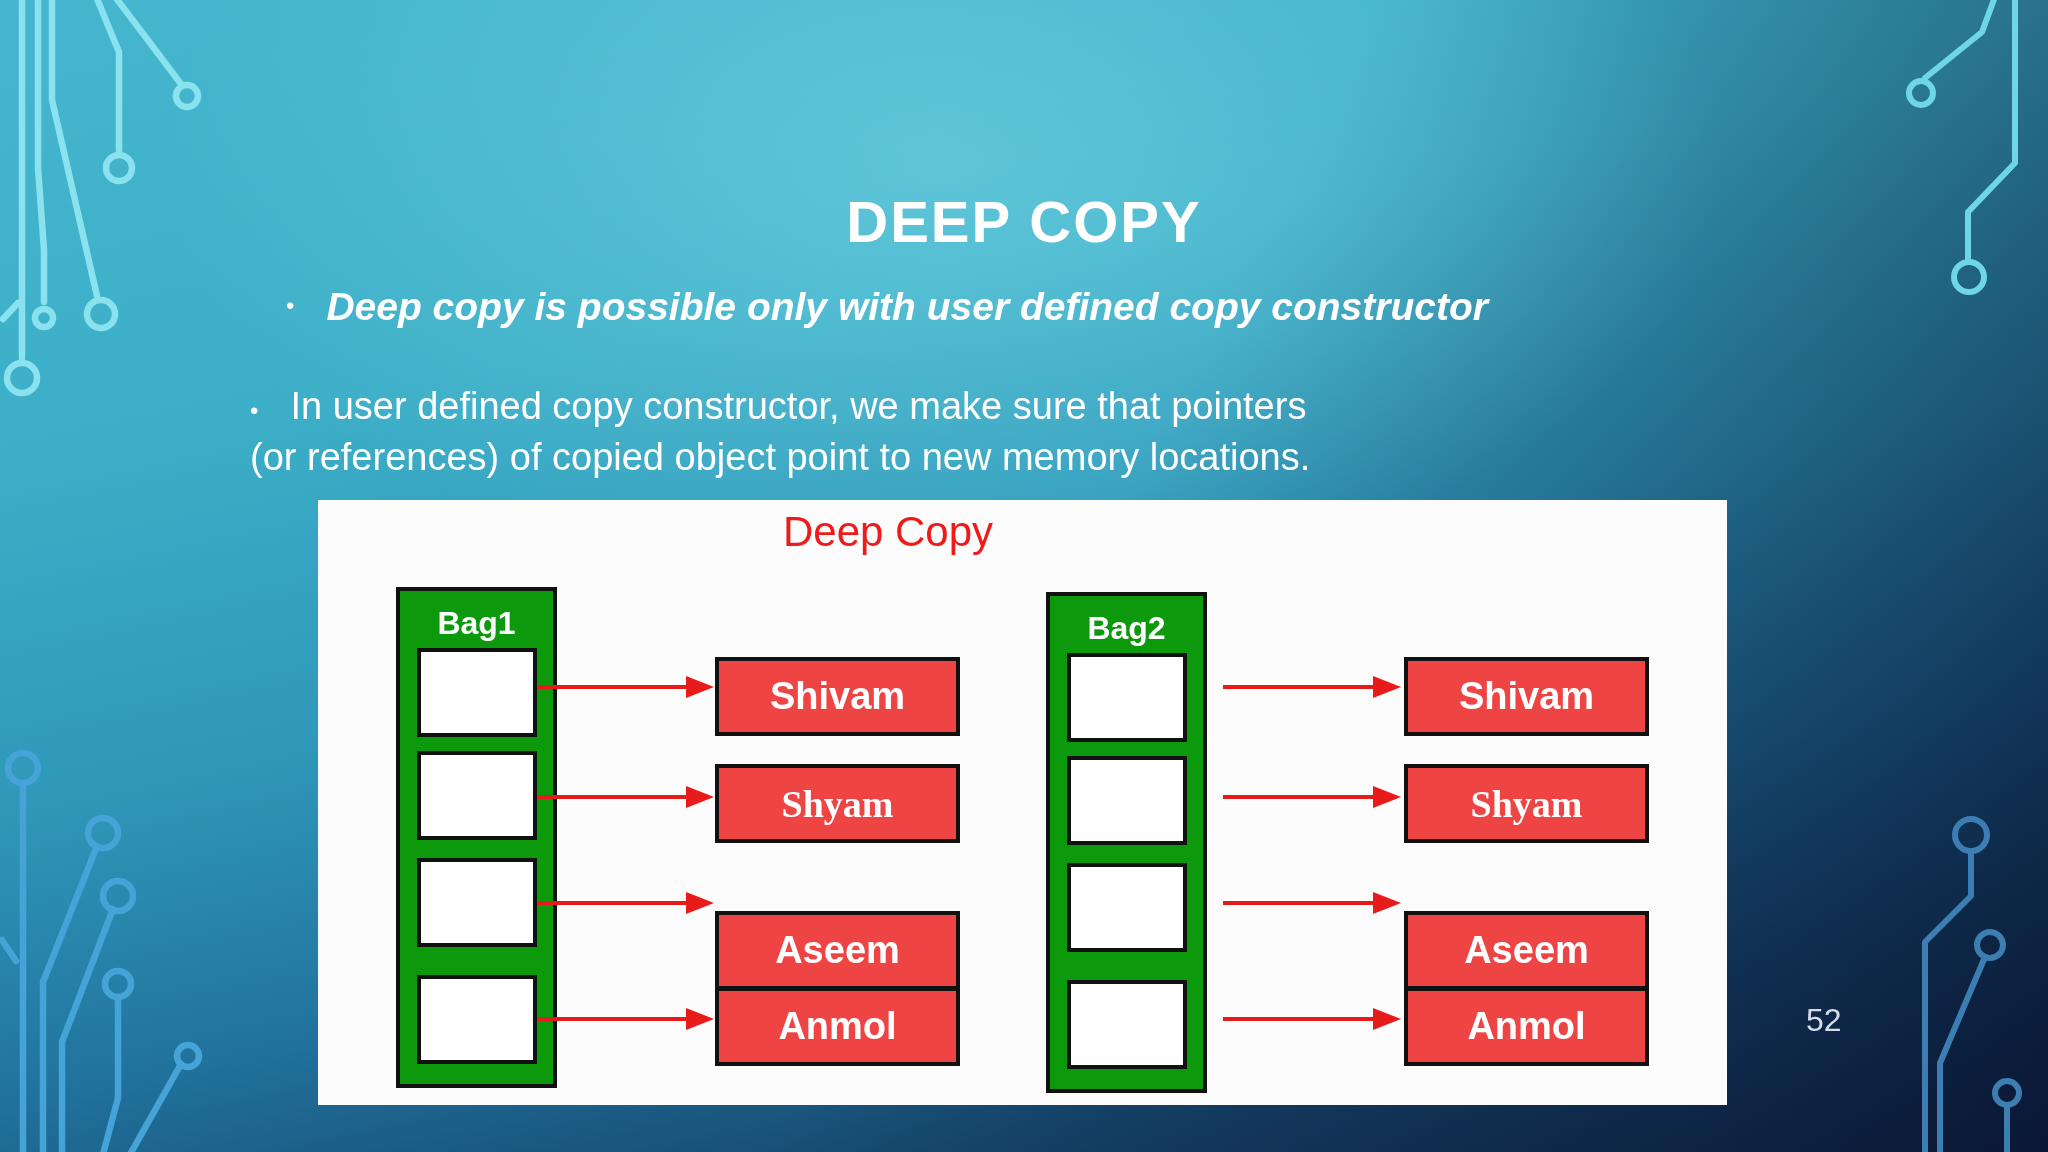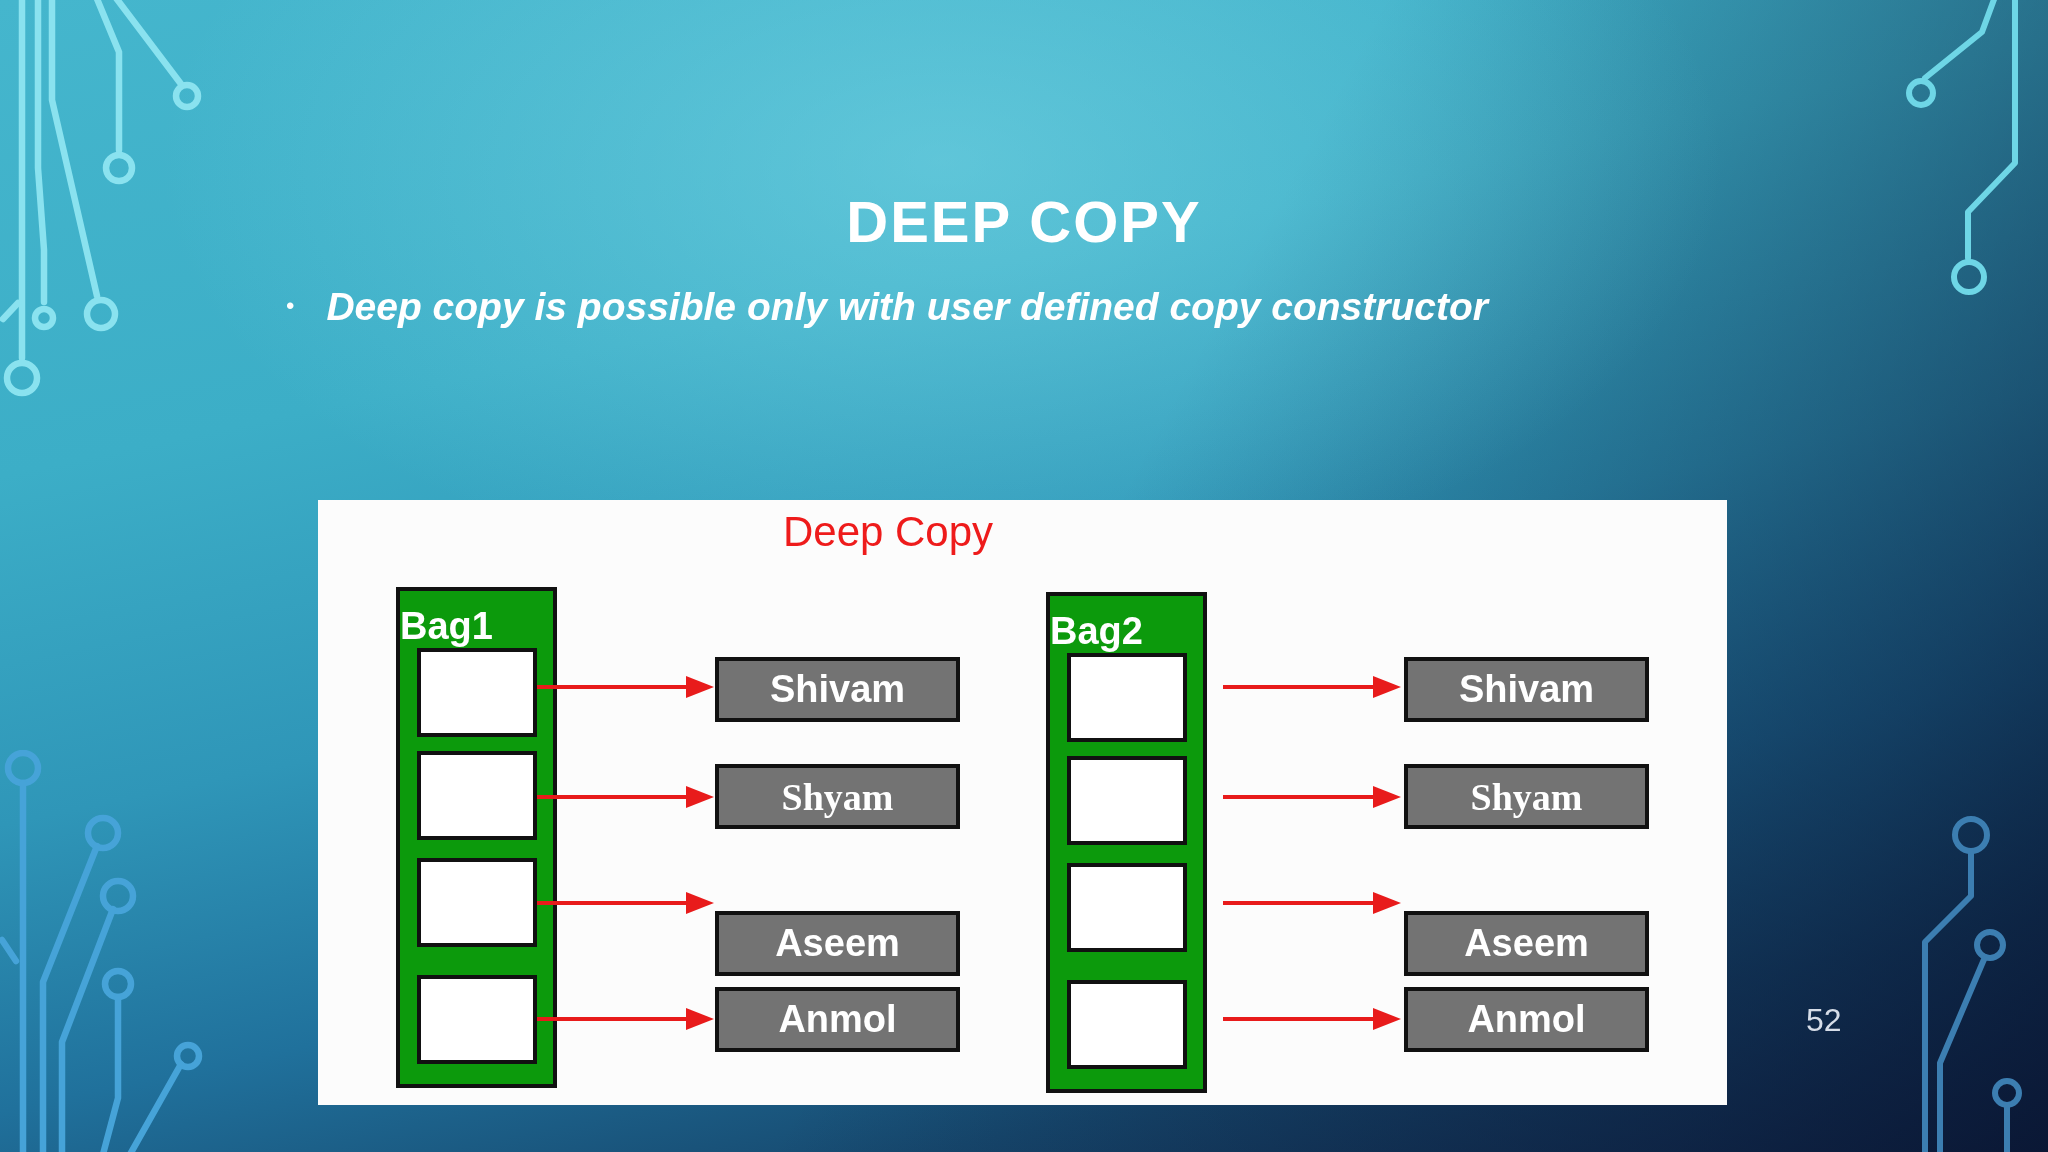--- a/index.html
+++ b/index.html
@@ -31,27 +31,27 @@
   .b2-line{white-space:nowrap;}
 
   .panel{position:absolute;left:318px;top:500px;width:1409px;height:605px;background:#fcfcfc;}
   .diagram-title{
     position:absolute;left:420px;top:8px;width:300px;text-align:center;
     color:#ee1b1b;font-size:42px;font-weight:normal;
   }
   .bag{position:absolute;width:161px;height:501px;background:#0c9a0c;border:4px solid #111;}
   .bag-1{left:78px;top:87px;}
   .bag-2{left:728px;top:92px;}
-  .bag-label{position:absolute;top:14px;left:0;width:100%;
-    color:#ffffff;font-weight:bold;font-size:38px;}
+  .bag-label{position:absolute;top:14px;left:0;width:100%;text-align:center;
+    color:#ffffff;font-weight:bold;font-size:32px;}
   .cell{position:absolute;left:17px;width:120px;height:89px;background:#ffffff;border:4px solid #111;}
   .cell-0{top:57px;}.cell-1{top:160px;}.cell-2{top:267px;}.cell-3{top:384px;}
 
   .name-box{
-    position:absolute;width:245px;height:65px;background:#737373;border:4px solid #111;
+    position:absolute;width:245px;height:79px;background:#ef4444;border:4px solid #111;
     color:#ffffff;font-weight:bold;font-size:38px;
     display:flex;align-items:center;justify-content:center;
   }
   .row-0{top:157px;}.row-1{top:264px;font-family:Liberation Serif, serif;}.row-2{top:371px;margin-top:40px;}.row-3{top:487px;text-align:center;}
   .col-left{left:397px;}.col-right{left:1086px;}
 
   .arrows{position:absolute;left:0;top:0;width:1409px;height:605px;}
   .arrows line{stroke:#e81b1b;stroke-width:4;}
   .arrows polygon{fill:#e81b1b;}
 
@@ -102,20 +102,26 @@
     <circle cx="207" cy="293" r="12"></circle>
       <path d="M207,305 V358"></path>
   </svg>
 
   <div class="main-title">DEEP COPY</div>
 
   <div class="bullet bullet-1">
     <span class="dot">•</span><span>Deep copy is possible only with user defined copy constructor</span>
   </div>
 
+  <div class="bullet bullet-2">
+    <div class="b2-line">
+      <span class="dot">•</span><span>In user defined copy constructor, we make sure that pointers</span>
+    </div>
+    <div class="b2-line">(or references) of copied object point to new memory locations.</div>
+  </div>
 
   <div class="panel">
     <div class="diagram-title">Deep Copy</div>
 
     <div class="bag bag-1">
       <div class="bag-label">Bag1</div>
       <div class="cell cell-0"></div>
       <div class="cell cell-1"></div>
       <div class="cell cell-2"></div>
       <div class="cell cell-3"></div>

